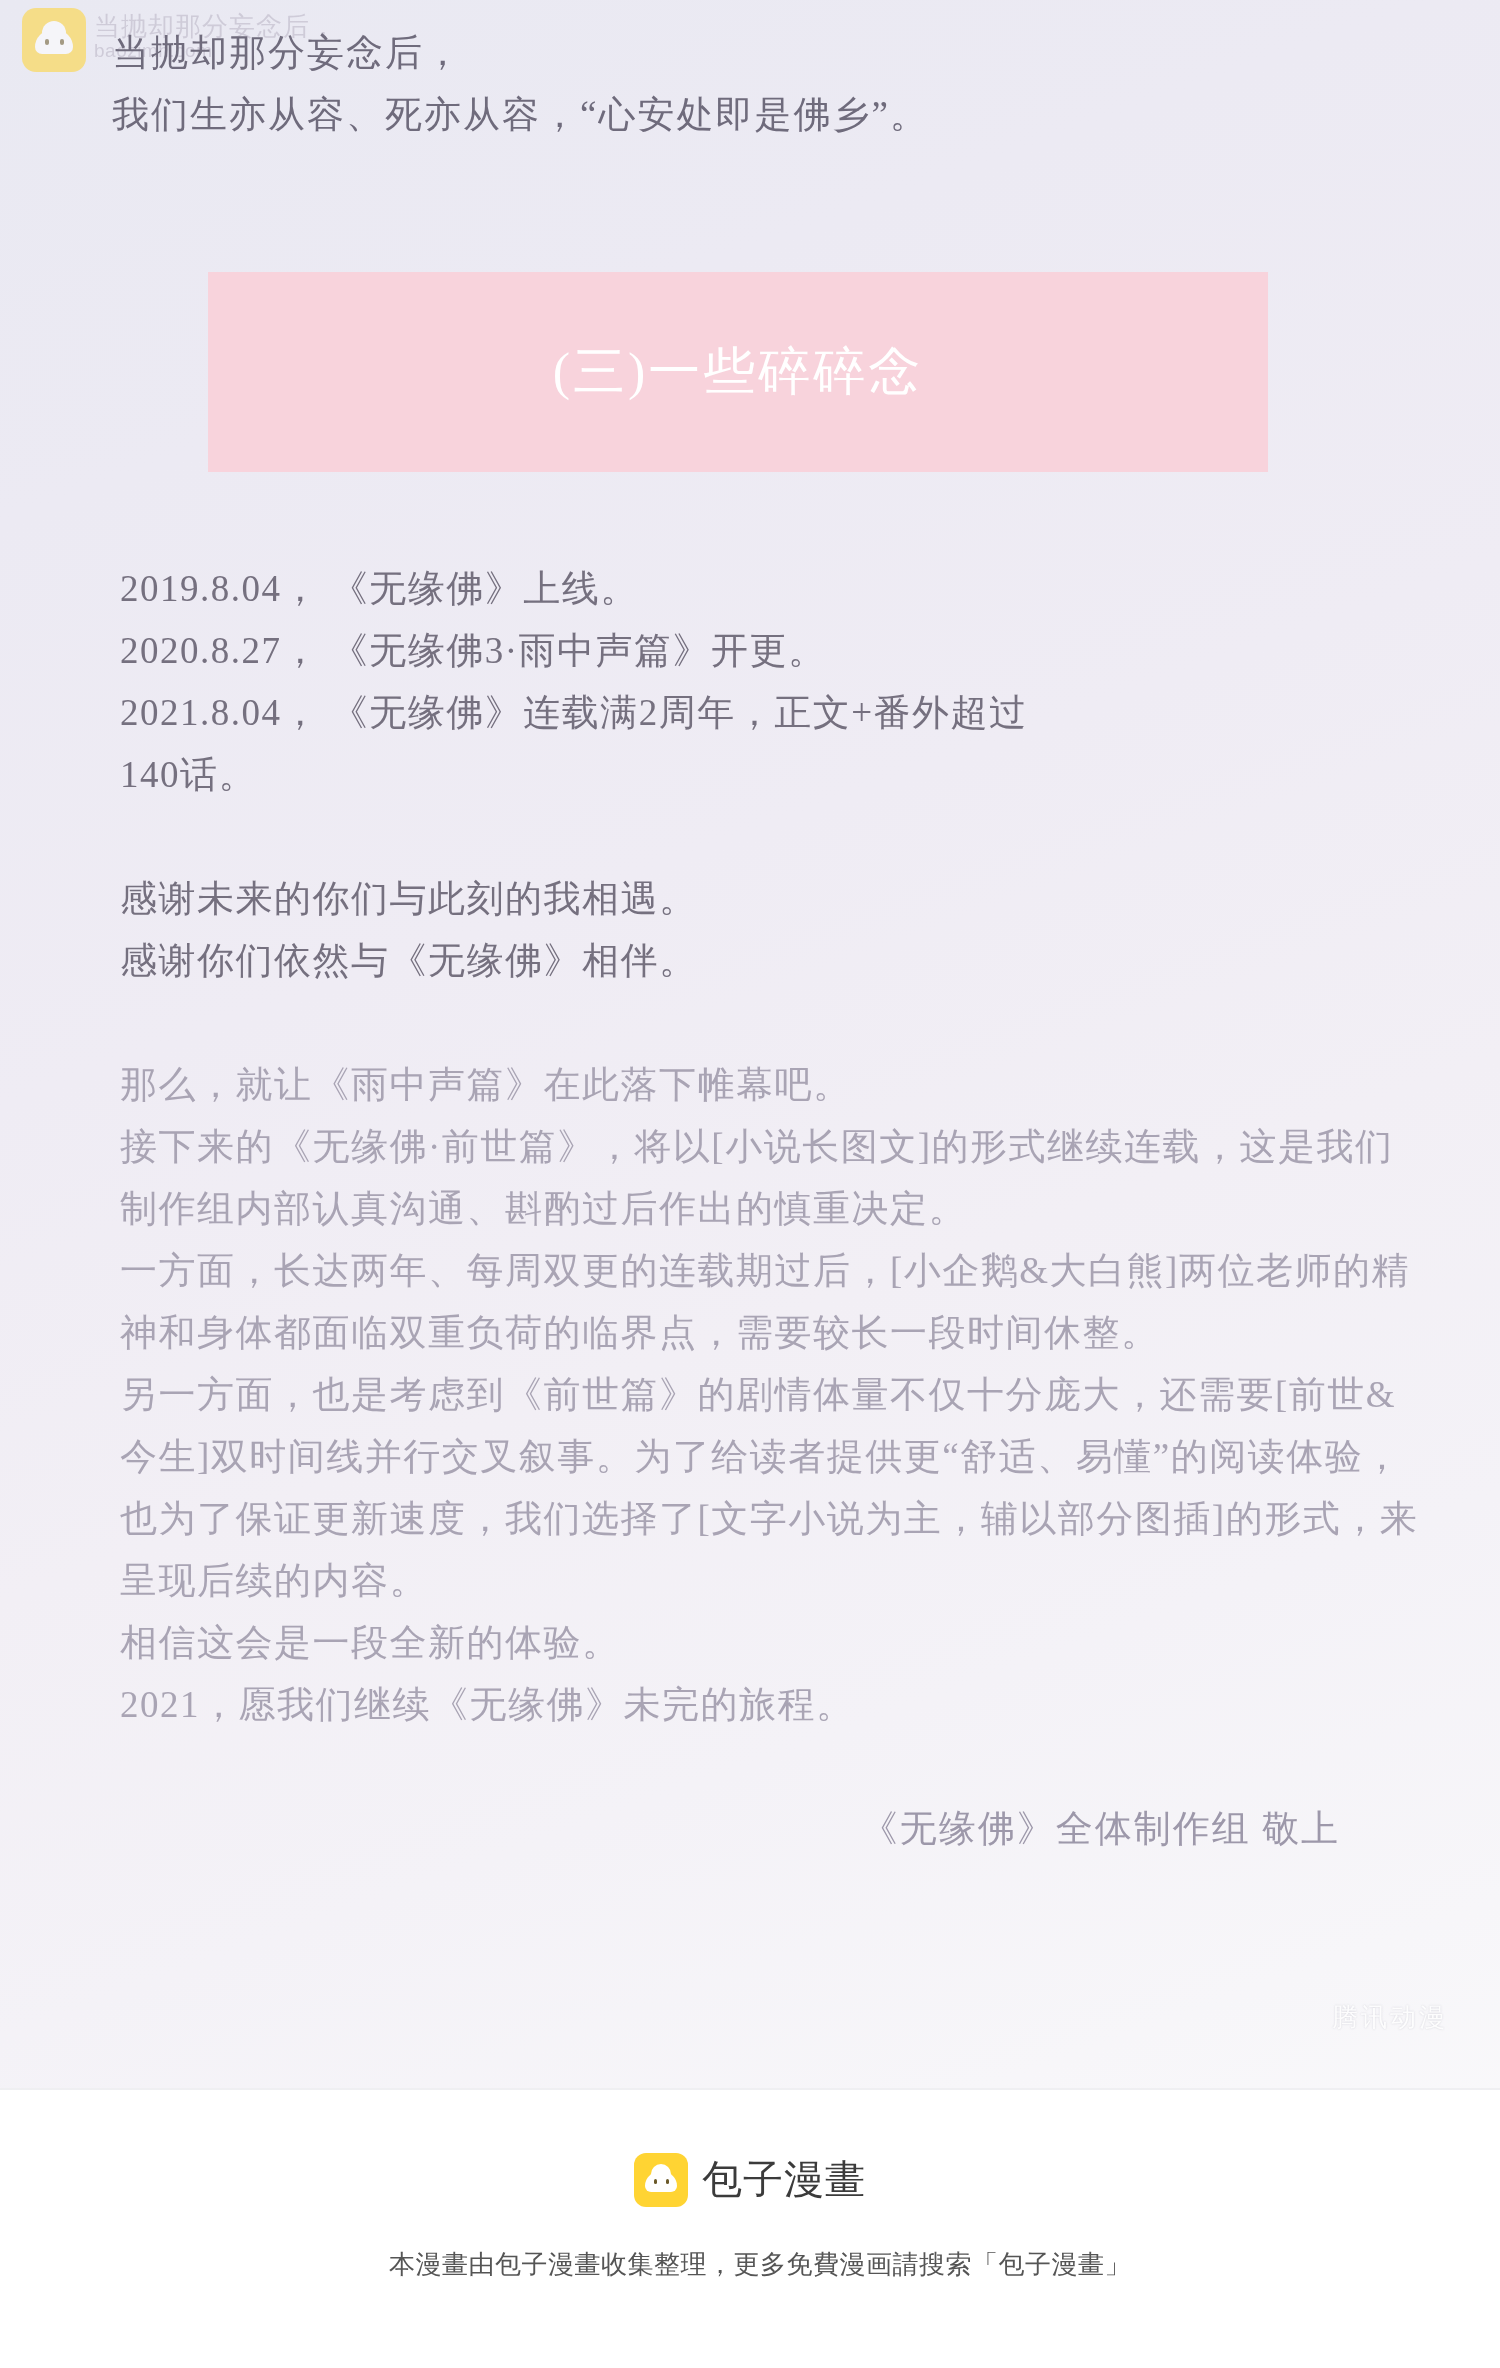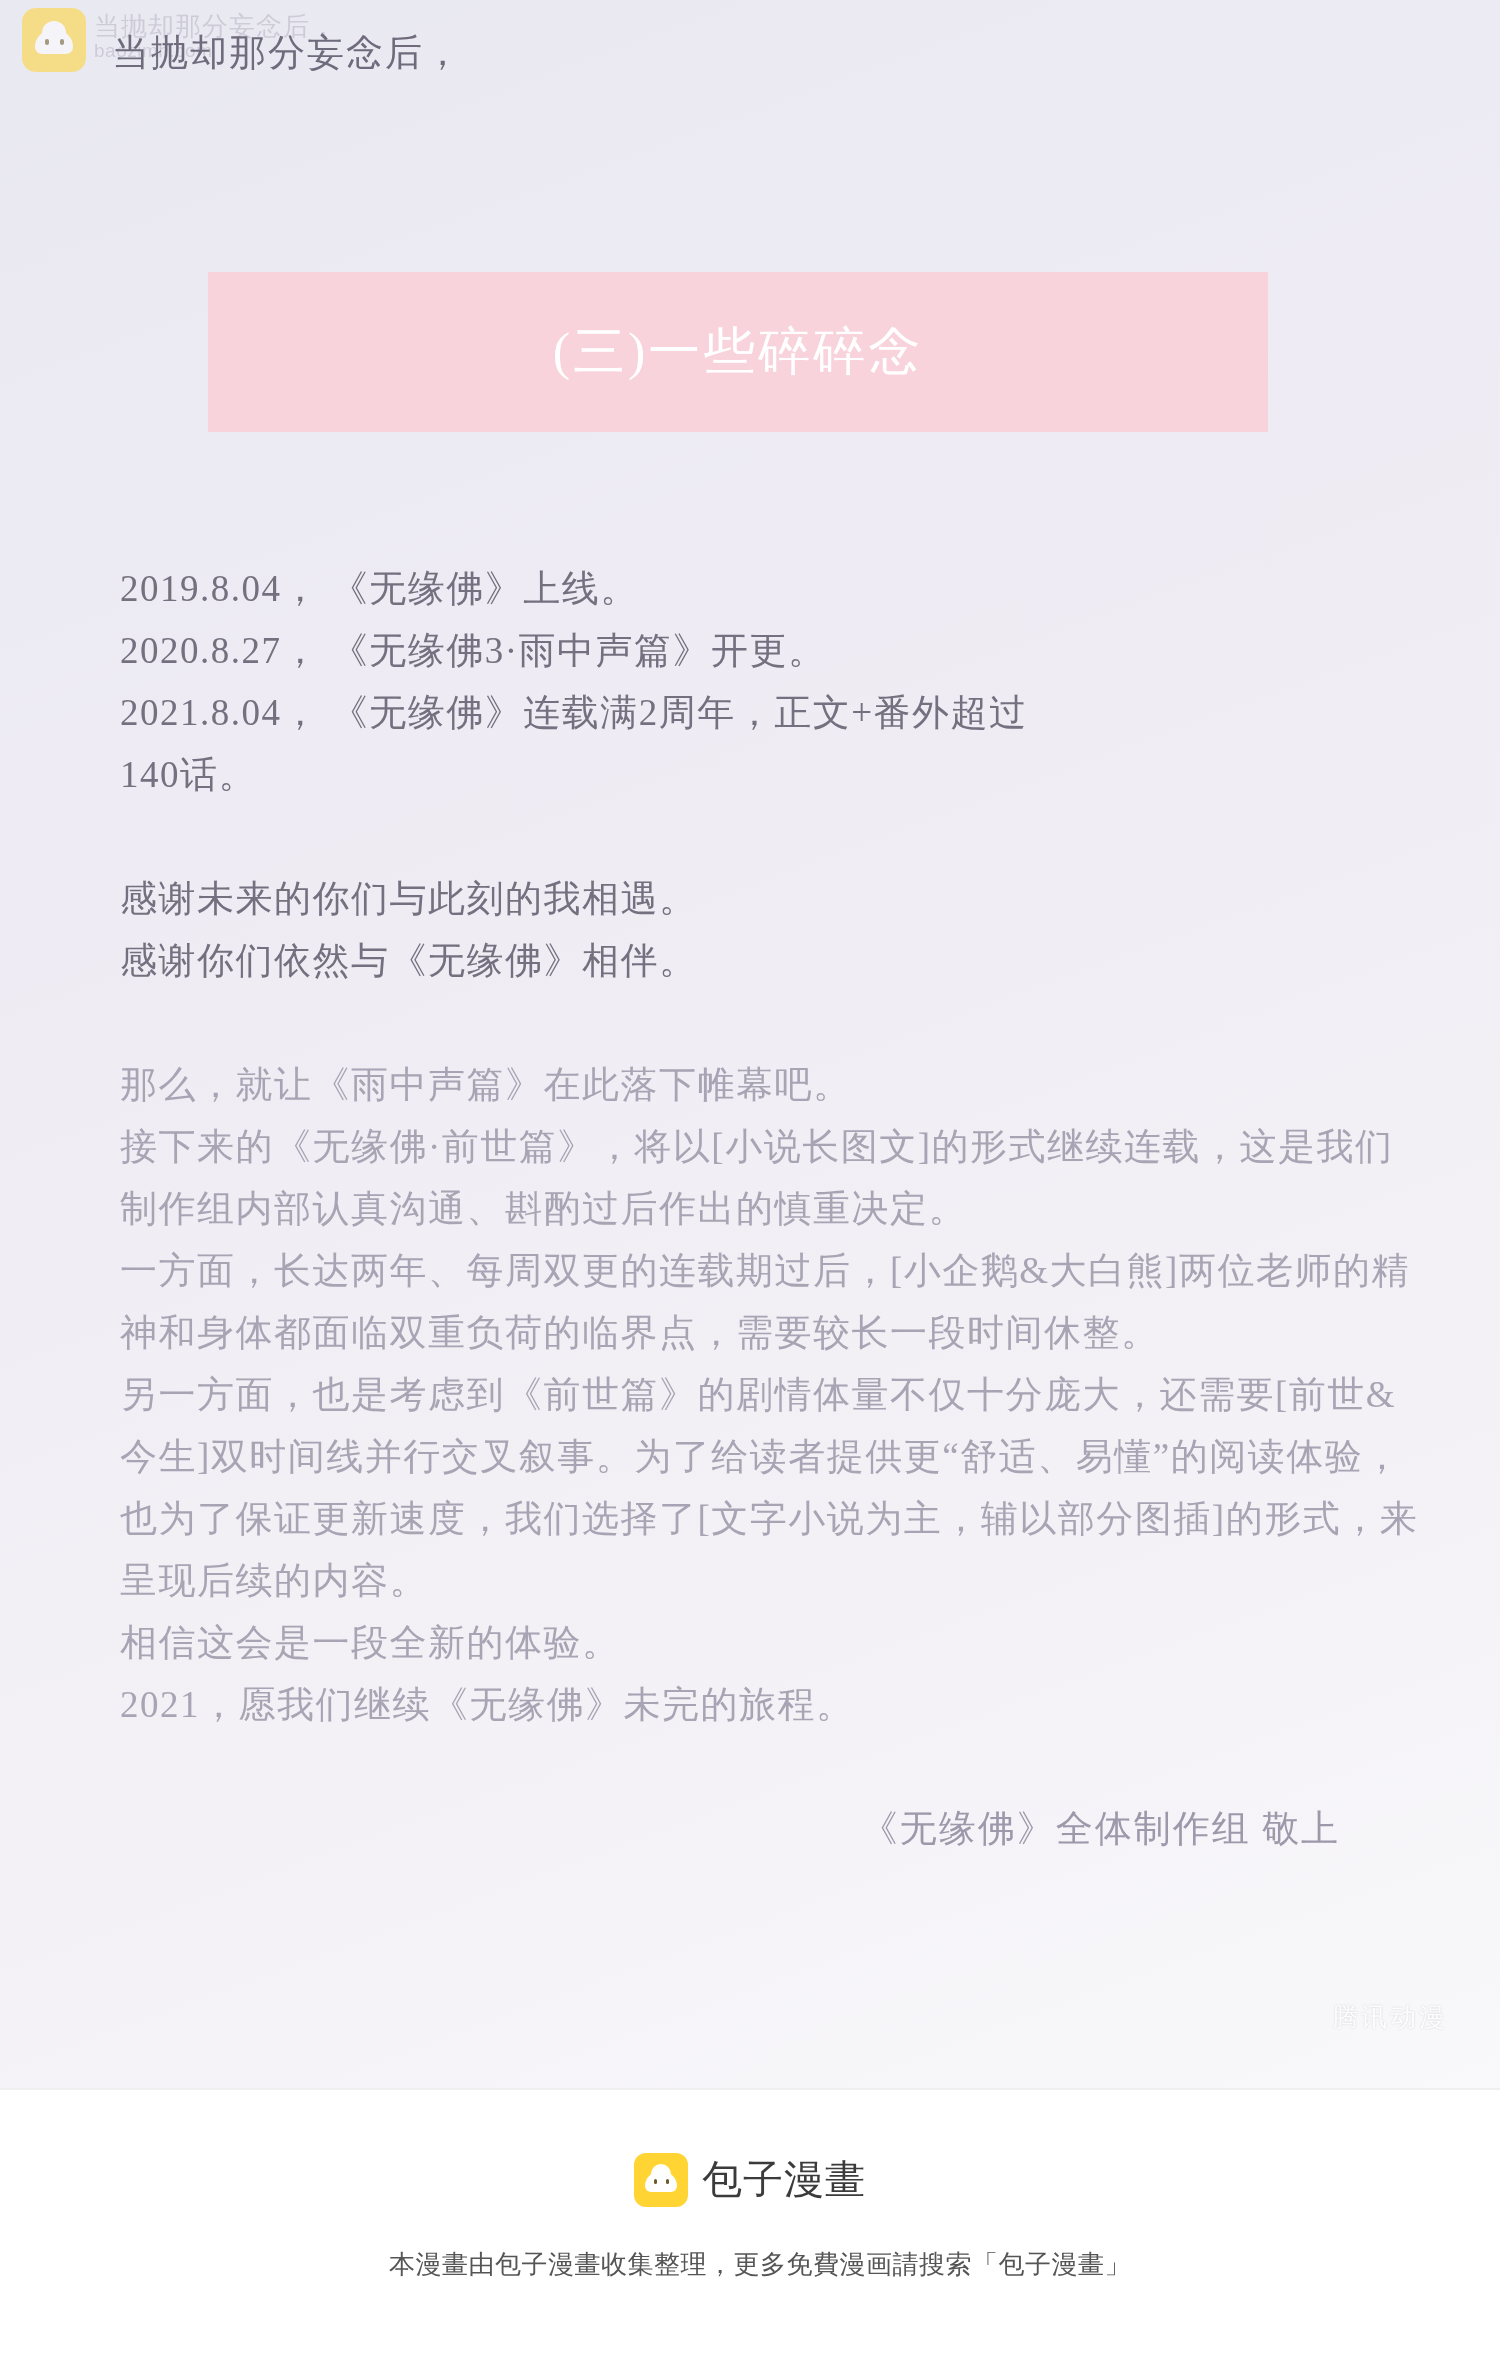--- a/index.html
+++ b/index.html
@@ -86,21 +86,21 @@
     letter-spacing: 2px;
   }
   .top-para div { white-space: nowrap; }
 
   
   .banner {
     position: absolute;
     left: 208px;
     top: 272px;
     width: 1060px;
-    height: 160px;
+    height: 200px;
     background: #f8d3dc;
     display: flex;
     align-items: center;
     justify-content: center;
   }
   .banner-title {
     color: #ffffff;
     font-size: 52px;
     letter-spacing: 3px;
   }
@@ -200,20 +200,21 @@
       <div class="eye r"></div>
     </div>
     <div class="wm-text">
       <div class="l1">当抛却那分妄念后，</div>
       <div class="l2">baozimh.com</div>
     </div>
   </div>
 
   <div class="top-para">
     <div>当抛却那分妄念后，</div>
+    <div>我们生亦从容、死亦从容，“心安处即是佛乡”。</div>
   </div>
 
   <div class="banner">
     <div class="banner-title">(三)一些碎碎念</div>
   </div>
 
   <div class="body-text">
     <div class="line">2019.8.04，  《无缘佛》上线。</div>
     <div class="line">2020.8.27，  《无缘佛3·雨中声篇》开更。</div>
     <div class="line">2021.8.04，  《无缘佛》连载满2周年，正文+番外超过</div>

